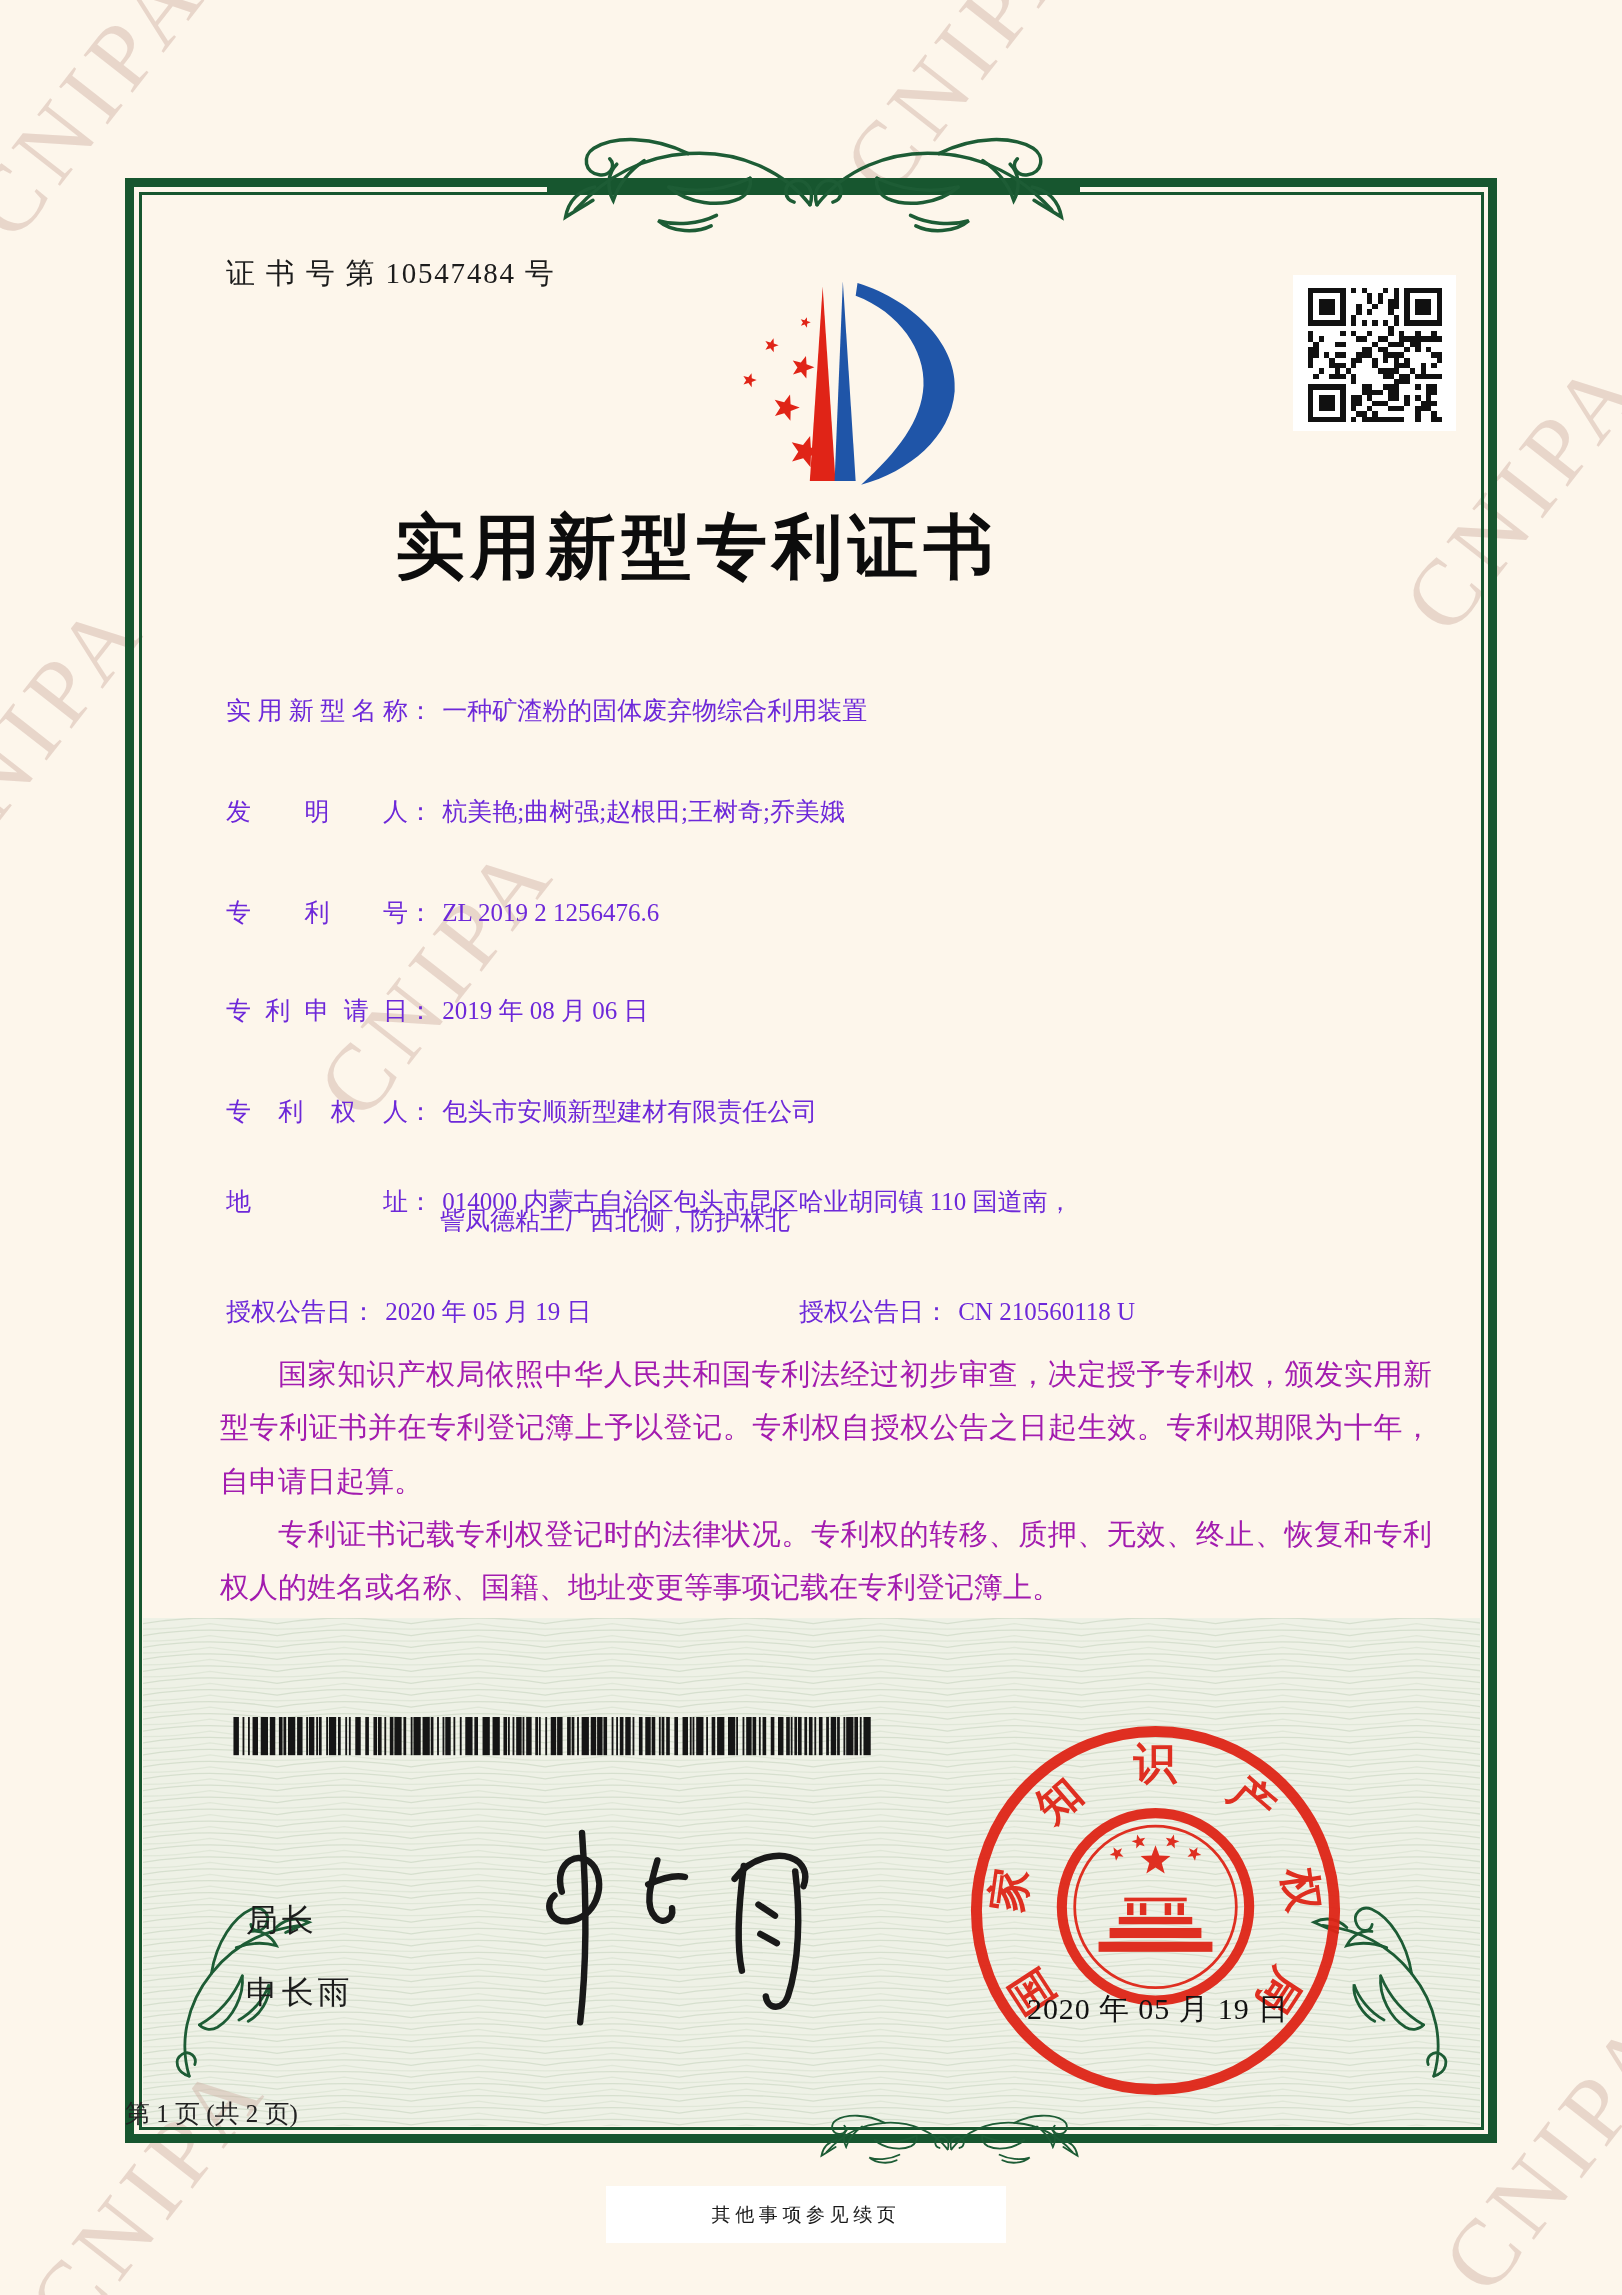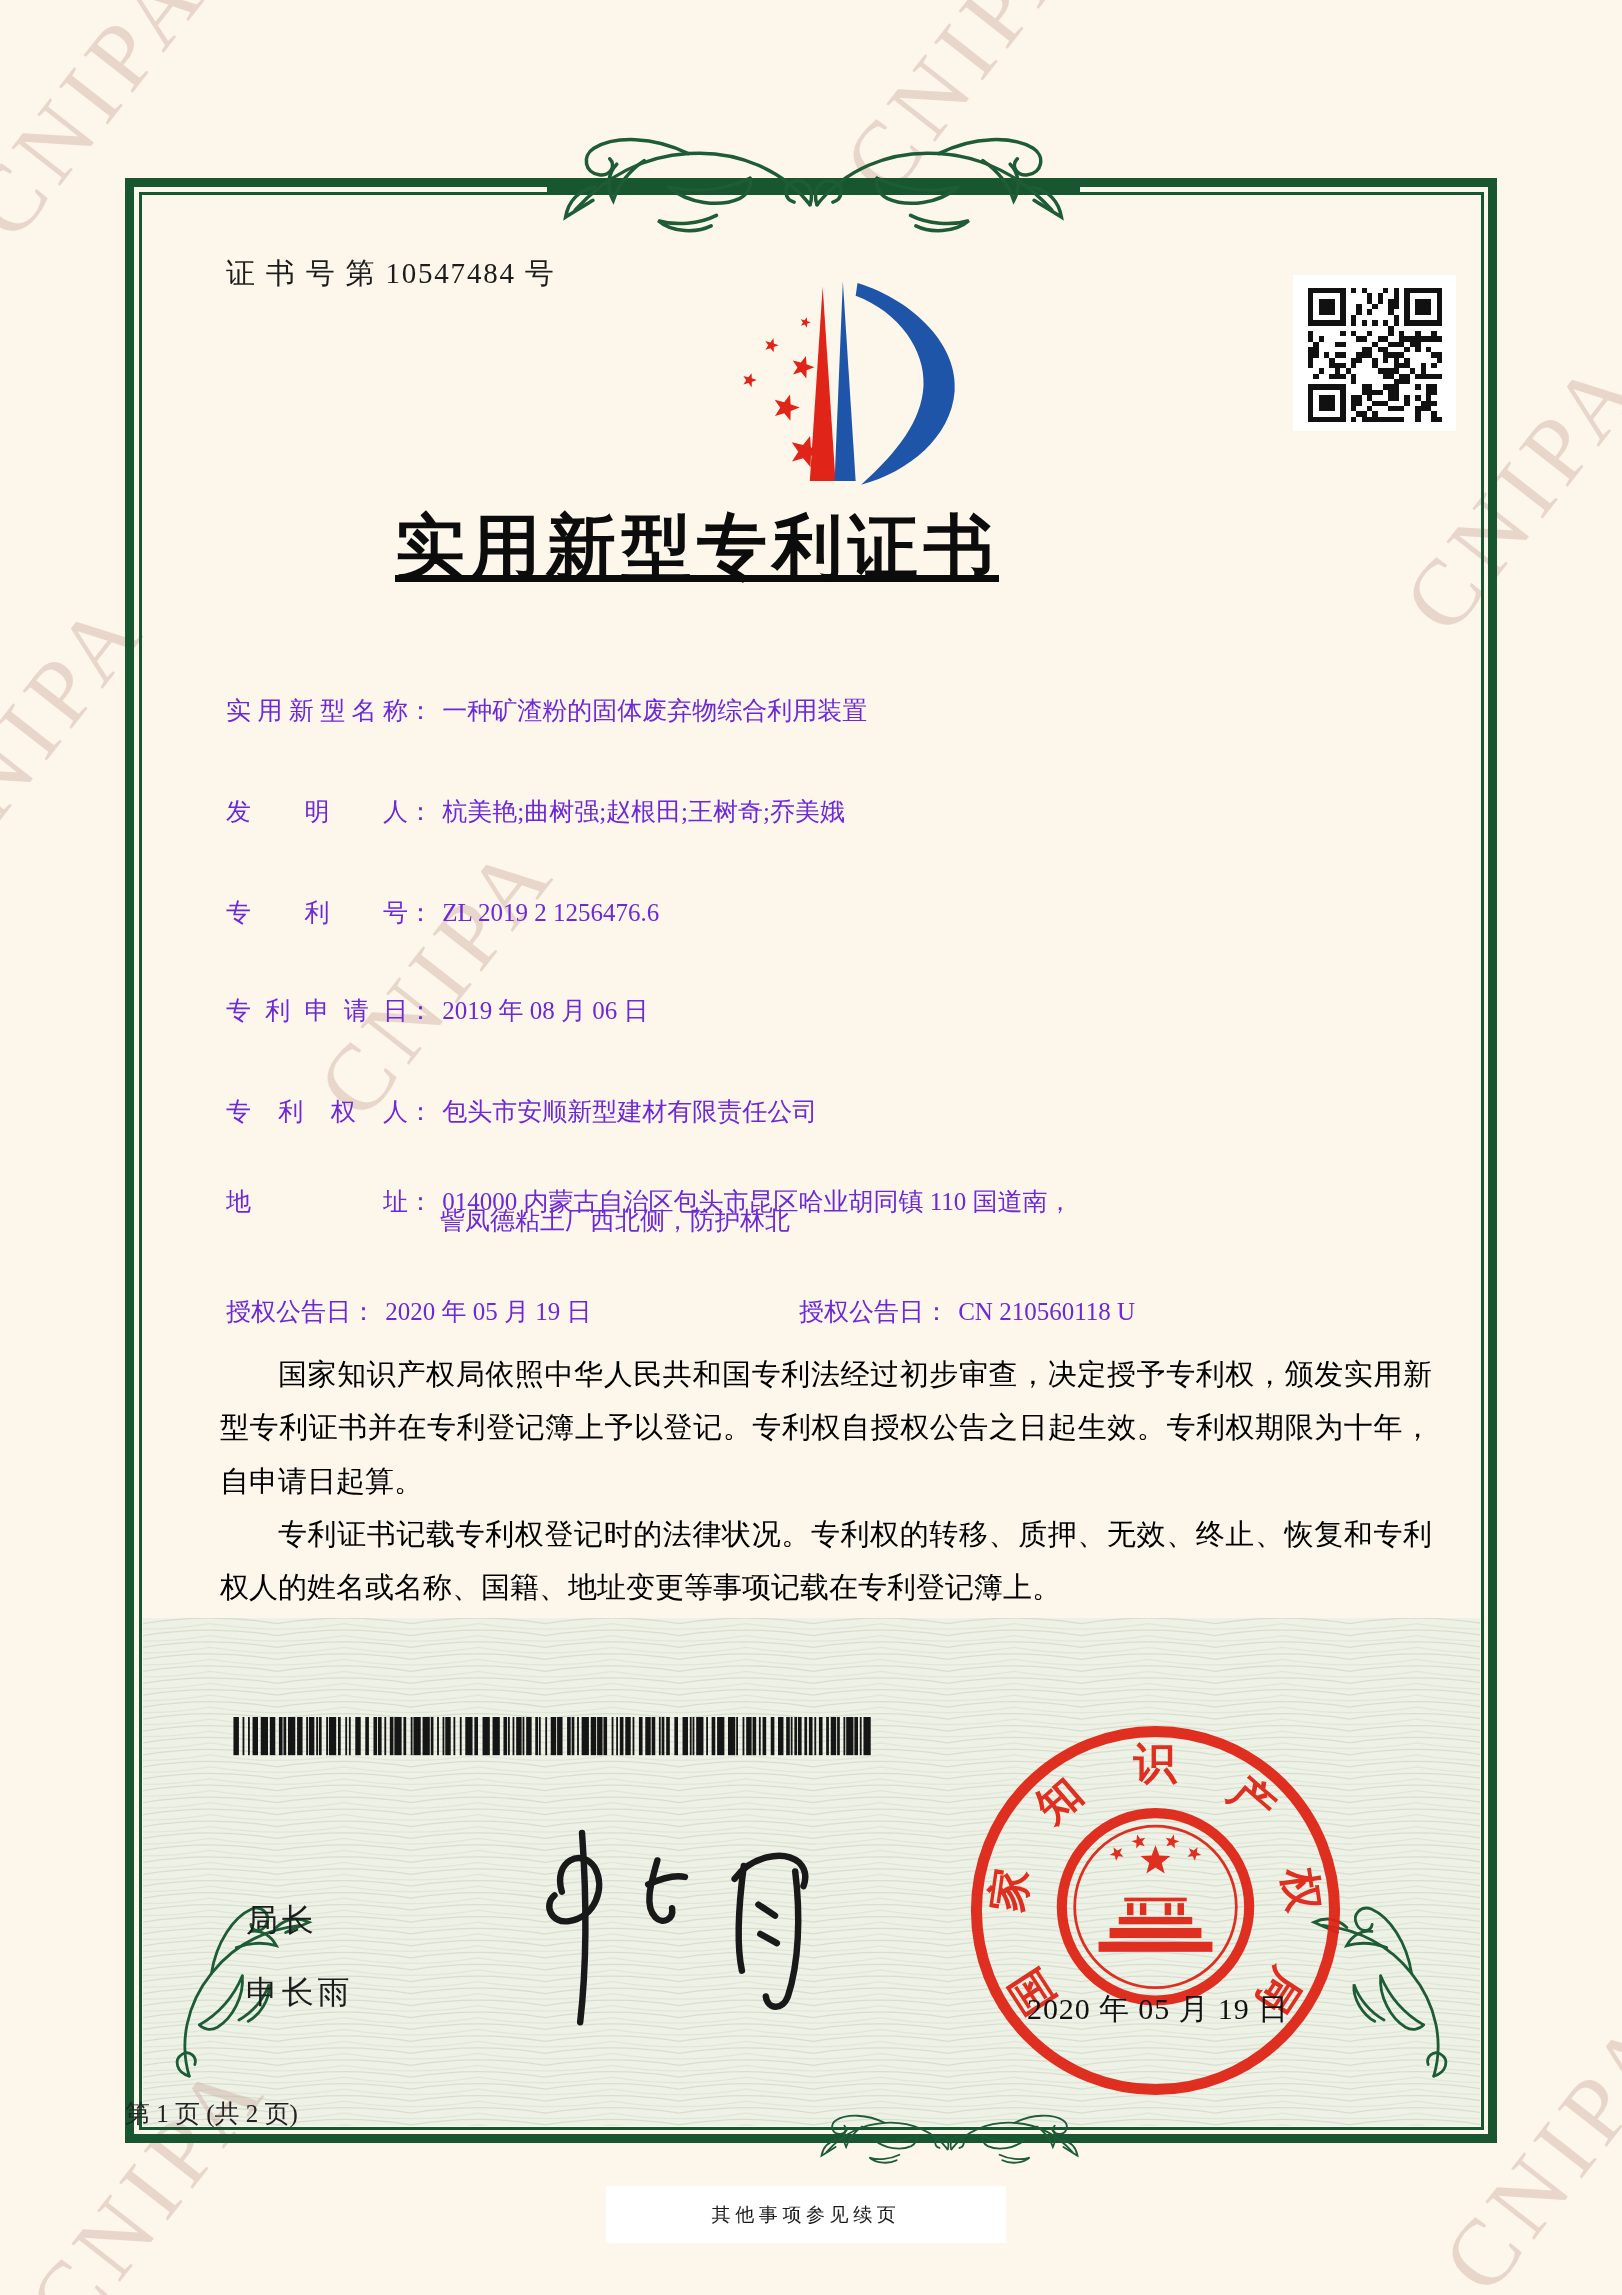--- a/index.html
+++ b/index.html
@@ -24,29 +24,29 @@
   }
   .frame-inner{
     position:absolute;left:139px;top:192px;width:1345px;height:1938px;
     border:3.7px solid #17562f;box-sizing:border-box;z-index:3;
   }
   .orn{position:absolute;z-index:3;pointer-events:none}
   
   .cert-no{position:absolute;left:226px;top:254px;font-size:29px;letter-spacing:1.8px;z-index:4}
   .title{
     position:absolute;left:125px;top:501px;width:1144px;text-align:center;
-    font-size:70px;font-weight:700;letter-spacing:5.5px;color:#0c0c0c;z-index:4;text-decoration:underline;
+    font-size:70px;font-weight:700;letter-spacing:5.5px;color:#0c0c0c;z-index:4;
   }
   .row{position:absolute;left:226px;font-size:25px;white-space:nowrap;z-index:4;color:#6d28d9}
   .flabel{display:inline-block;width:182px;text-align:justify;text-align-last:justify;vertical-align:bottom}
   .fvalue{margin-left:9.2px}
   .g2{position:absolute;left:573px}
   .body-text{
     position:absolute;left:220px;top:1348px;width:1212px;z-index:4;
-    font-size:29px;line-height:1.84;color:#000000;text-align:justify;
+    font-size:29px;line-height:1.84;color:#a21caf;text-align:justify;
   }
   .body-text p{margin:0;text-indent:2em}
   .waves{position:absolute;left:143px;top:1618px;z-index:1}
   .barcode{position:absolute;left:230px;top:1717px;z-index:4}
   .director{position:absolute;left:246px;font-size:32px;letter-spacing:3.7px;z-index:4}
   .sig{position:absolute;left:503px;top:1820px;z-index:4}
   .seal{position:absolute;left:970px;top:1725px;width:371px;height:371px;z-index:4;opacity:.95}
   .seal-ch{position:absolute;font-weight:700;font-size:43px;color:#df2517;
     font-family:"Liberation Serif","DejaVu Serif",serif;}
   .seal-date{

